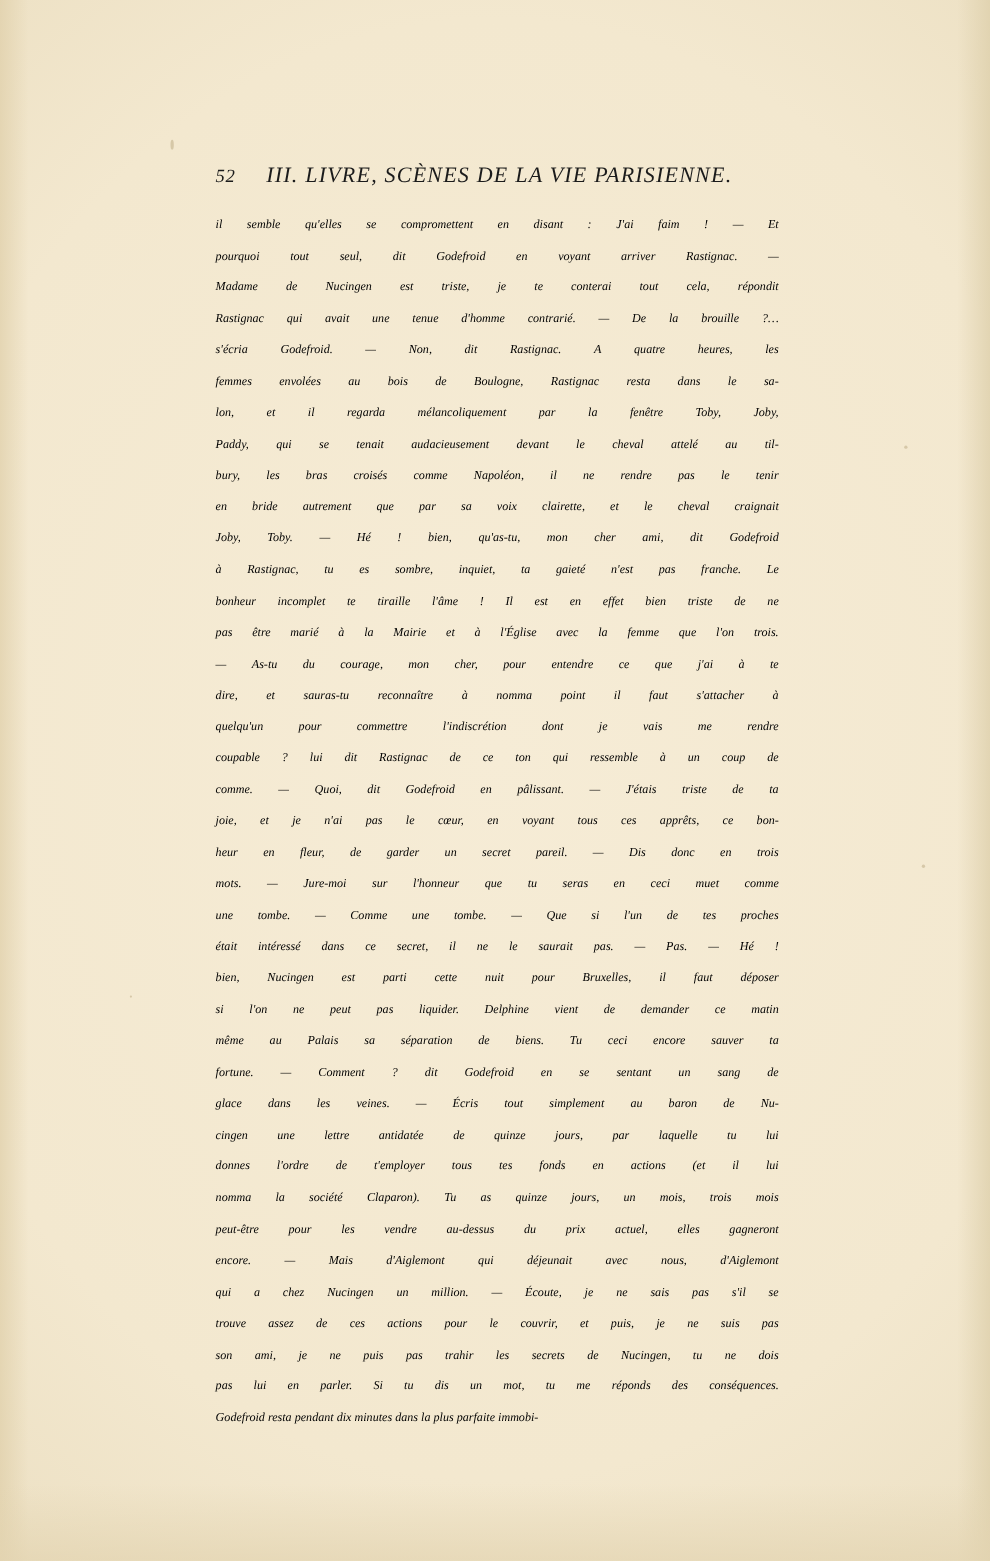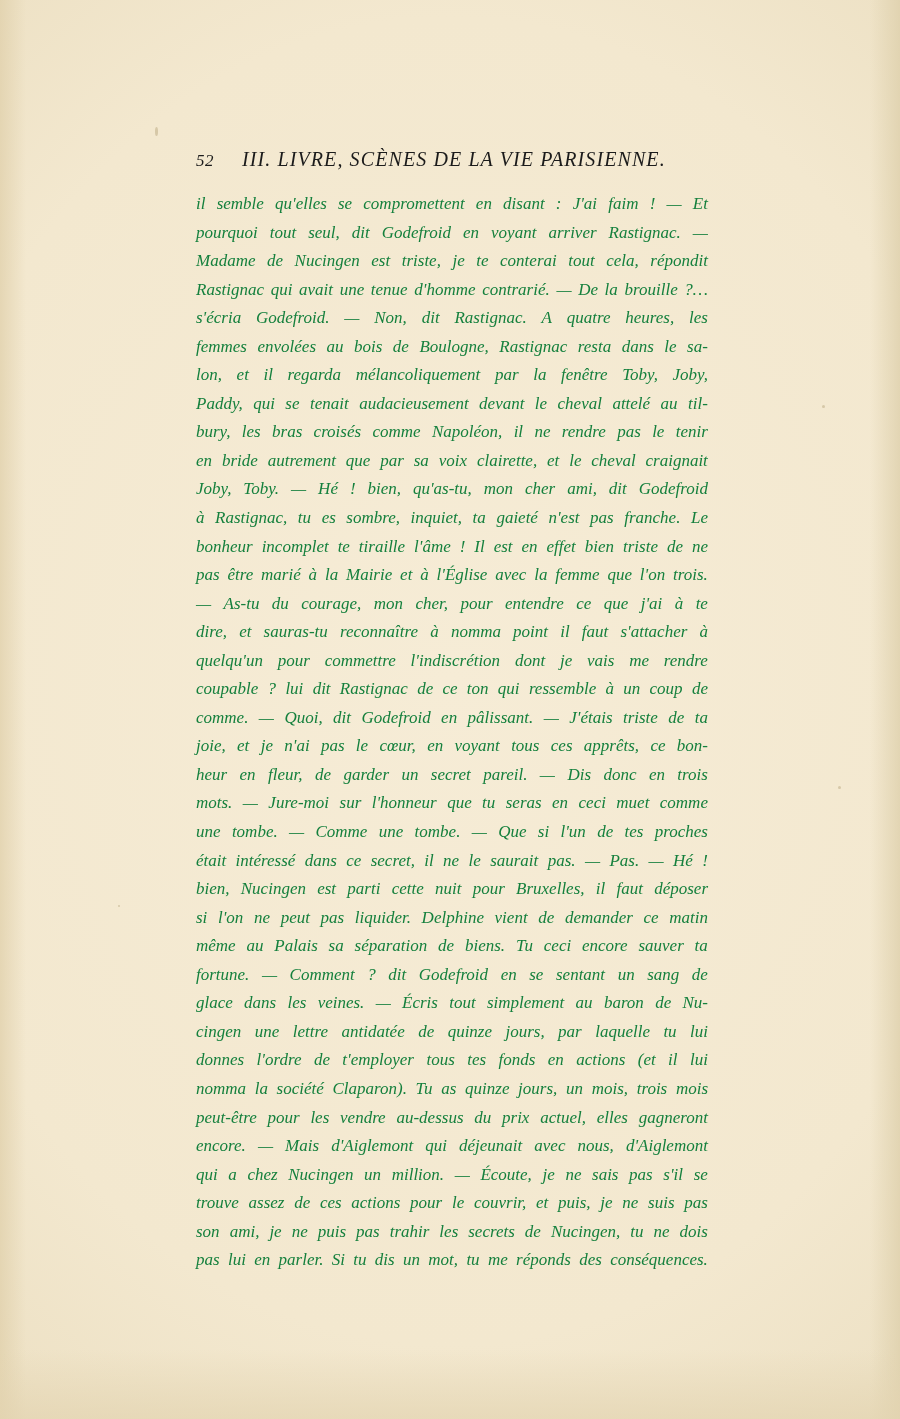--- a/index.html
+++ b/index.html
@@ -67,23 +67,23 @@
     flex: none;
   }
   .running-head {
     font-size: 20px;
     letter-spacing: 1.1px;
     text-transform: uppercase;
     white-space: nowrap;
   }
 
   .body-text {
-    font-size: 17px;
+    font-size: 11px;
     line-height: 28.55px;
-    color: #15803d;
+    color: #000000;
     text-align: justify;
     text-justify: inter-word;
     -webkit-hyphens: none;
     hyphens: none;
   }
   .body-text p {
     margin: 0;
     text-indent: 0;
   }
   .line {
@@ -648,16 +648,17 @@
           <span>tu</span>
           <span>dis</span>
           <span>un</span>
           <span>mot,</span>
           <span>tu</span>
           <span>me</span>
           <span>réponds</span>
           <span>des</span>
           <span>conséquences.</span>
         </span>
+        <span class="line">Godefroid resta pendant dix minutes dans la plus parfaite immobi-</span>
       </p>
   </div>
 
 </div>
 
 </body></html>

